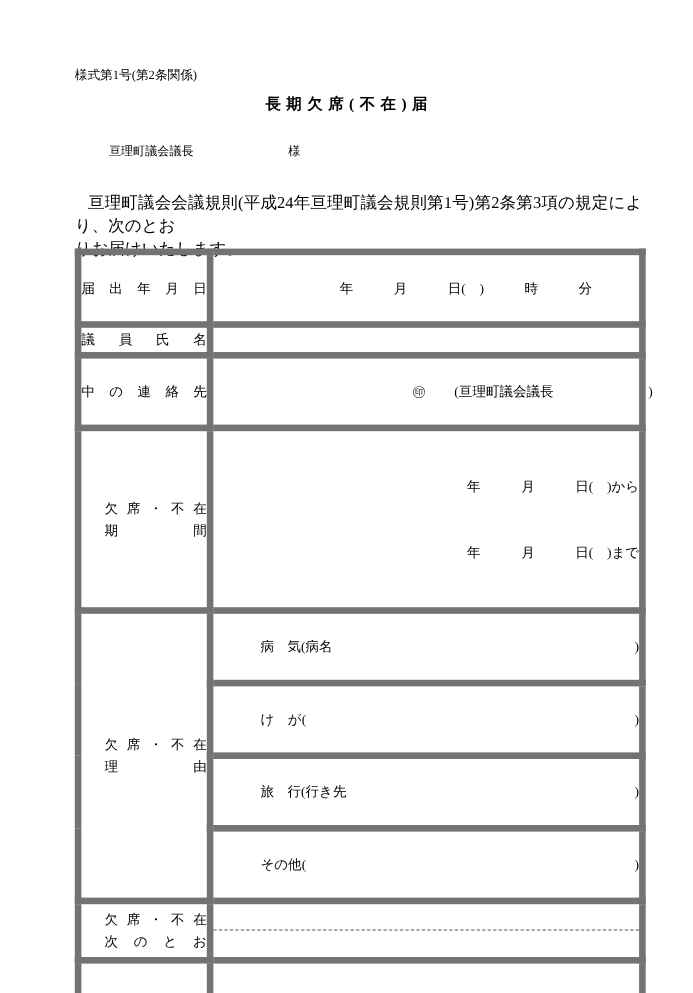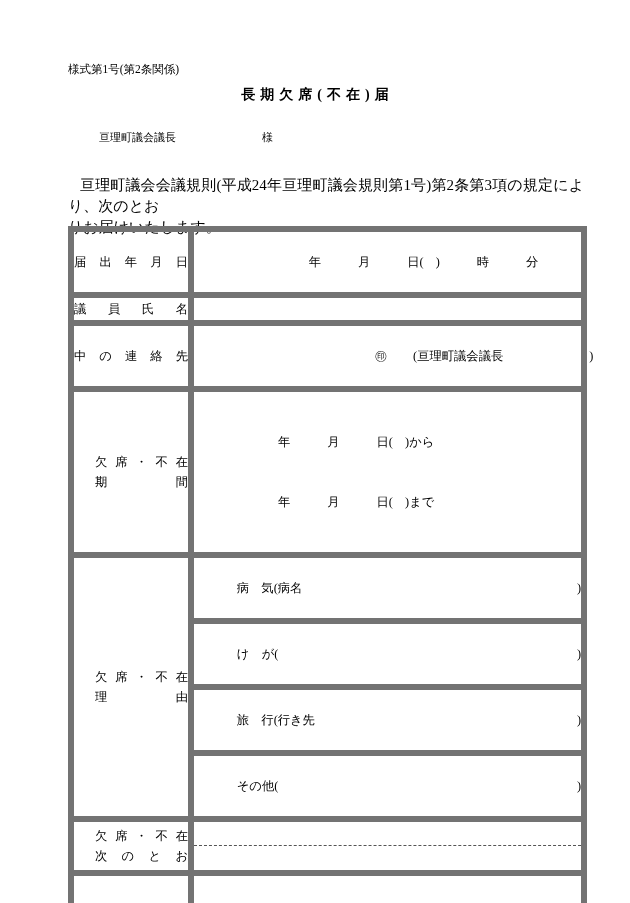--- a/index.html
+++ b/index.html
@@ -91,21 +91,21 @@
     white-space: nowrap;
     line-height: 20px;
   }
   .lab .ln { display: block; text-align: justify; text-align-last: justify; margin-left: 21px; }
 
   .val { padding: 0 10px; line-height: 20px; white-space: pre; }
   .val.indent { padding-left: 12px; }
 
   .row-h28 { height: 28px; }
 
-  .dateline { display: block; white-space: pre; }
+  .dateline { display: block; white-space: pre; text-align: right; }
   .center-block { display: inline-block; margin-left: 84px; }
   .center-block2 { display: inline-block; margin-left: 84px; }
 
   .seal-line { display: inline-block; margin-left: 150px; }
 
   
   .contact-cell {
     padding: 0;
     height: 48px;
   }

